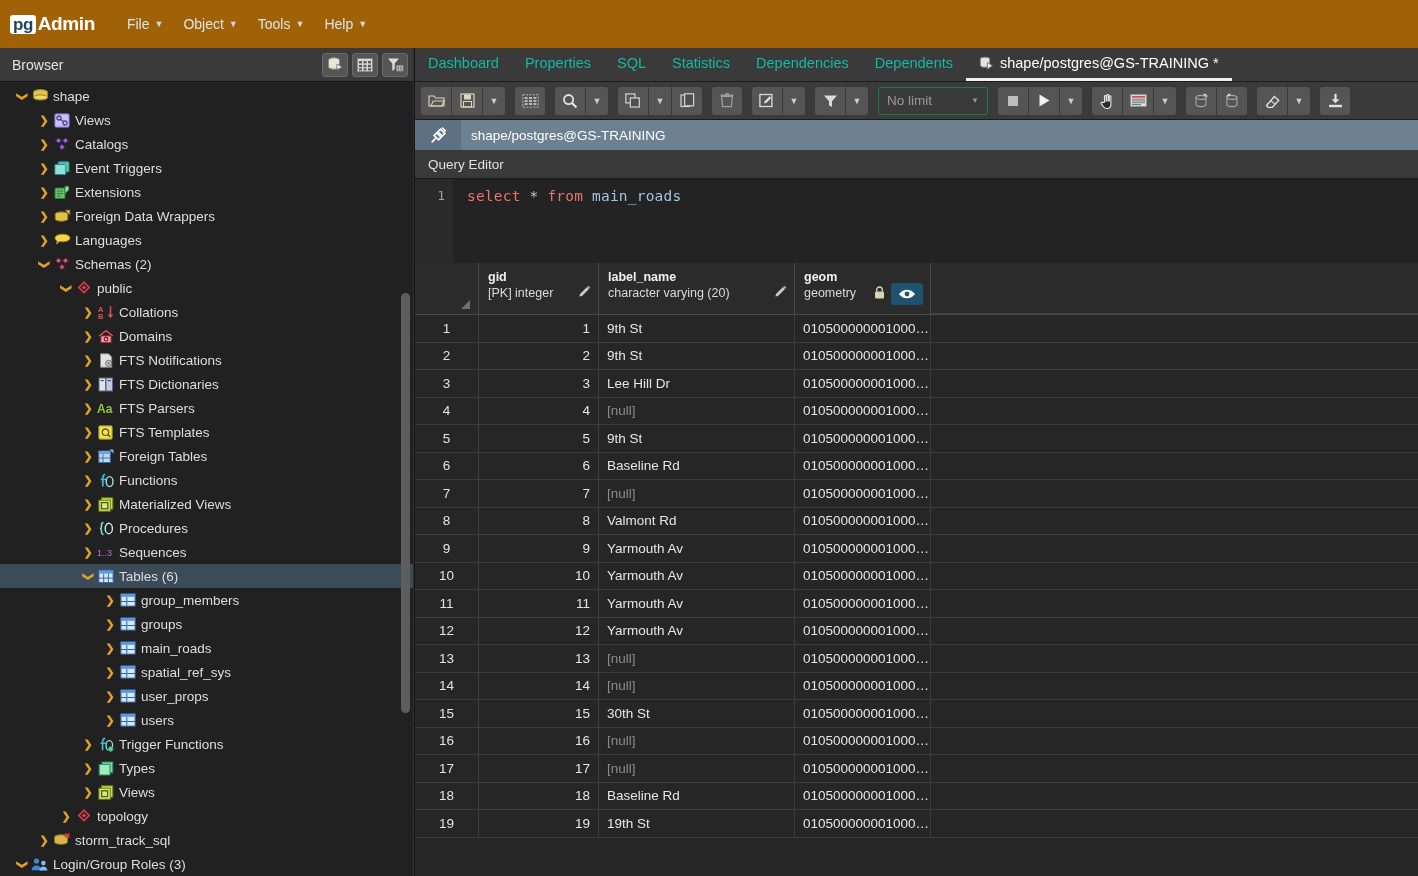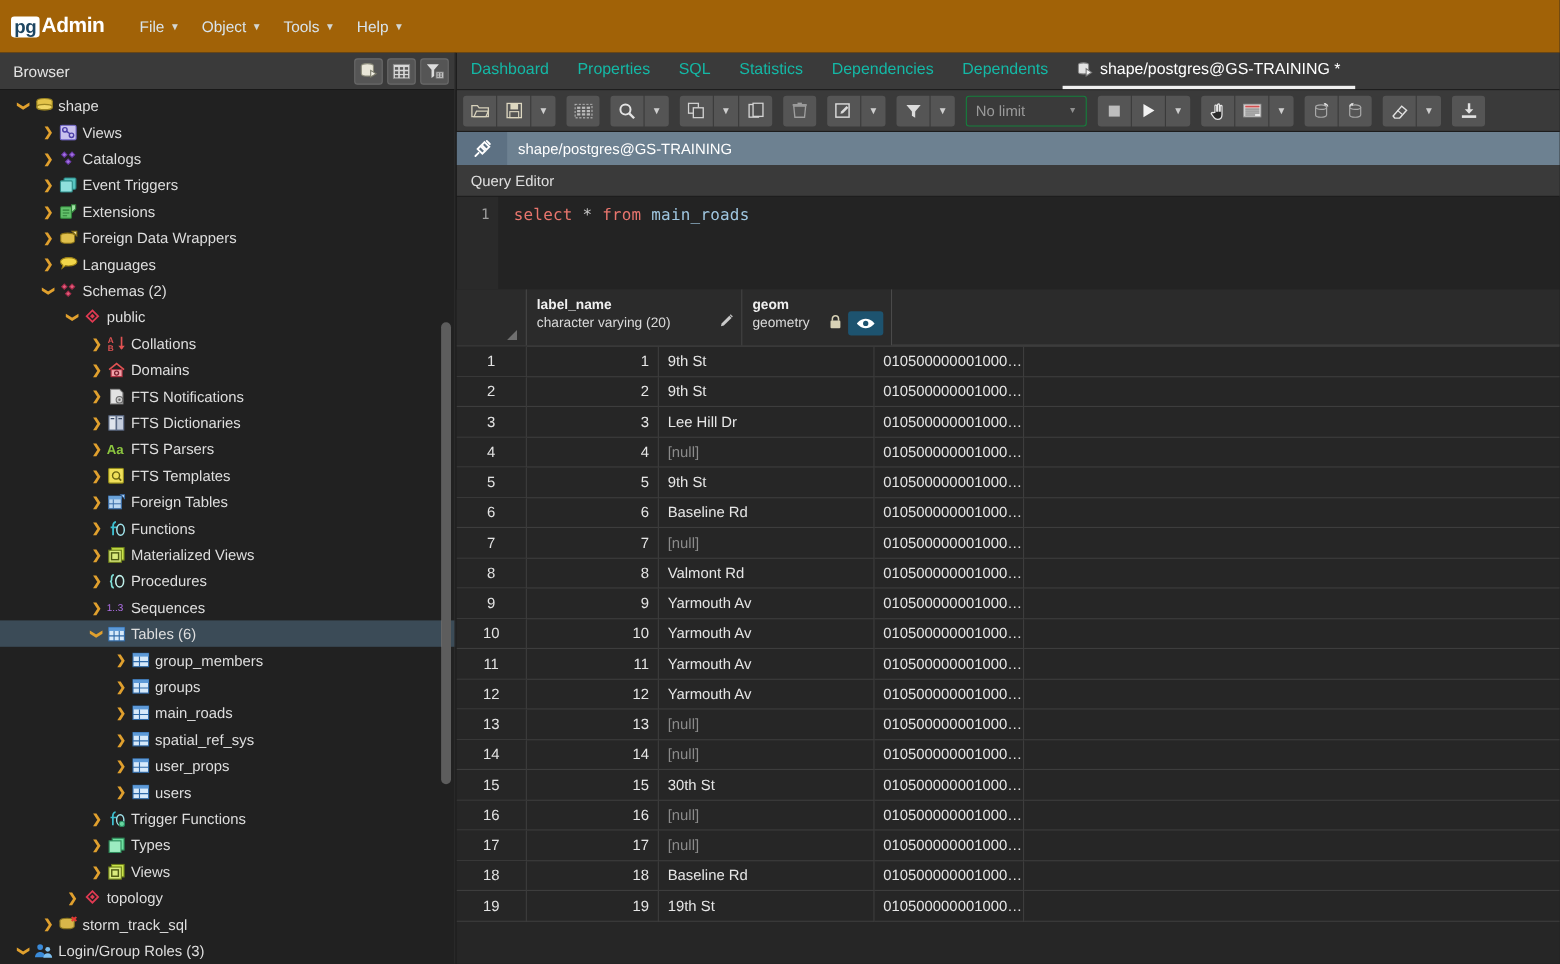--- a/index.html
+++ b/index.html
@@ -900,34 +900,46 @@
       <div class="code" id="code-line"><span class="kw">select</span><span class="op">&nbsp;</span><span class="op">*</span><span class="op">&nbsp;</span><span class="kw">from</span><span class="op">&nbsp;</span><span class="id">main_roads</span></div>
     </div>
 
 
     <div class="grid">
       <div class="ghead">
         <div class="corner">
             <span class="tri"></span>
           </div>
 
-
-        <div class="hcell c-lab">
+        <div class="hcell c-gid">
           <div class="hc-texts">
-            <div class="hname">label_name</div>
-            <div class="htype">character varying (20)</div>
+            <div class="hname">gid</div>
+            <div class="htype">[PK] integer</div>
           </div>
           <span class="hpencil">
             <svg class="i" width="13" height="13" viewBox="0 0 13 13">
                 <path d="M1.4 11.6l.6-2.6L9 2l2 2-7 7z" fill="#e6e6e6"></path>
                 <path d="M9.3 1.7l1 -1 2 2 -1 1z" fill="#cfcfcf"></path>
               </svg>
           </span>
         </div>
 
+        <div class="hcell c-lab">
+          <div class="hc-texts">
+            <div class="hname">label_name</div>
+            <div class="htype">character varying (20)</div>
+          </div>
+          <span class="hpencil">
+            <svg class="i" width="13" height="13" viewBox="0 0 13 13">
+                <path d="M1.4 11.6l.6-2.6L9 2l2 2-7 7z" fill="#e6e6e6"></path>
+                <path d="M9.3 1.7l1 -1 2 2 -1 1z" fill="#cfcfcf"></path>
+              </svg>
+          </span>
+        </div>
+
         <div class="hcell c-geo">
           <div class="hc-texts">
             <div class="hname">geom</div>
             <div class="htype">geometry</div>
           </div>
           <span class="lockico">
             <svg class="i" width="11" height="13" viewBox="0 0 11 13">
                 <path d="M2.7 5.6V3.8a2.8 2.8 0 0 1 5.6 0v1.8" fill="none" stroke="#d8d2b6" stroke-width="1.4"></path>
                 <rect x="1" y="5.4" width="9" height="7" rx="1" fill="#d8d2b6"></rect>
               </svg>

